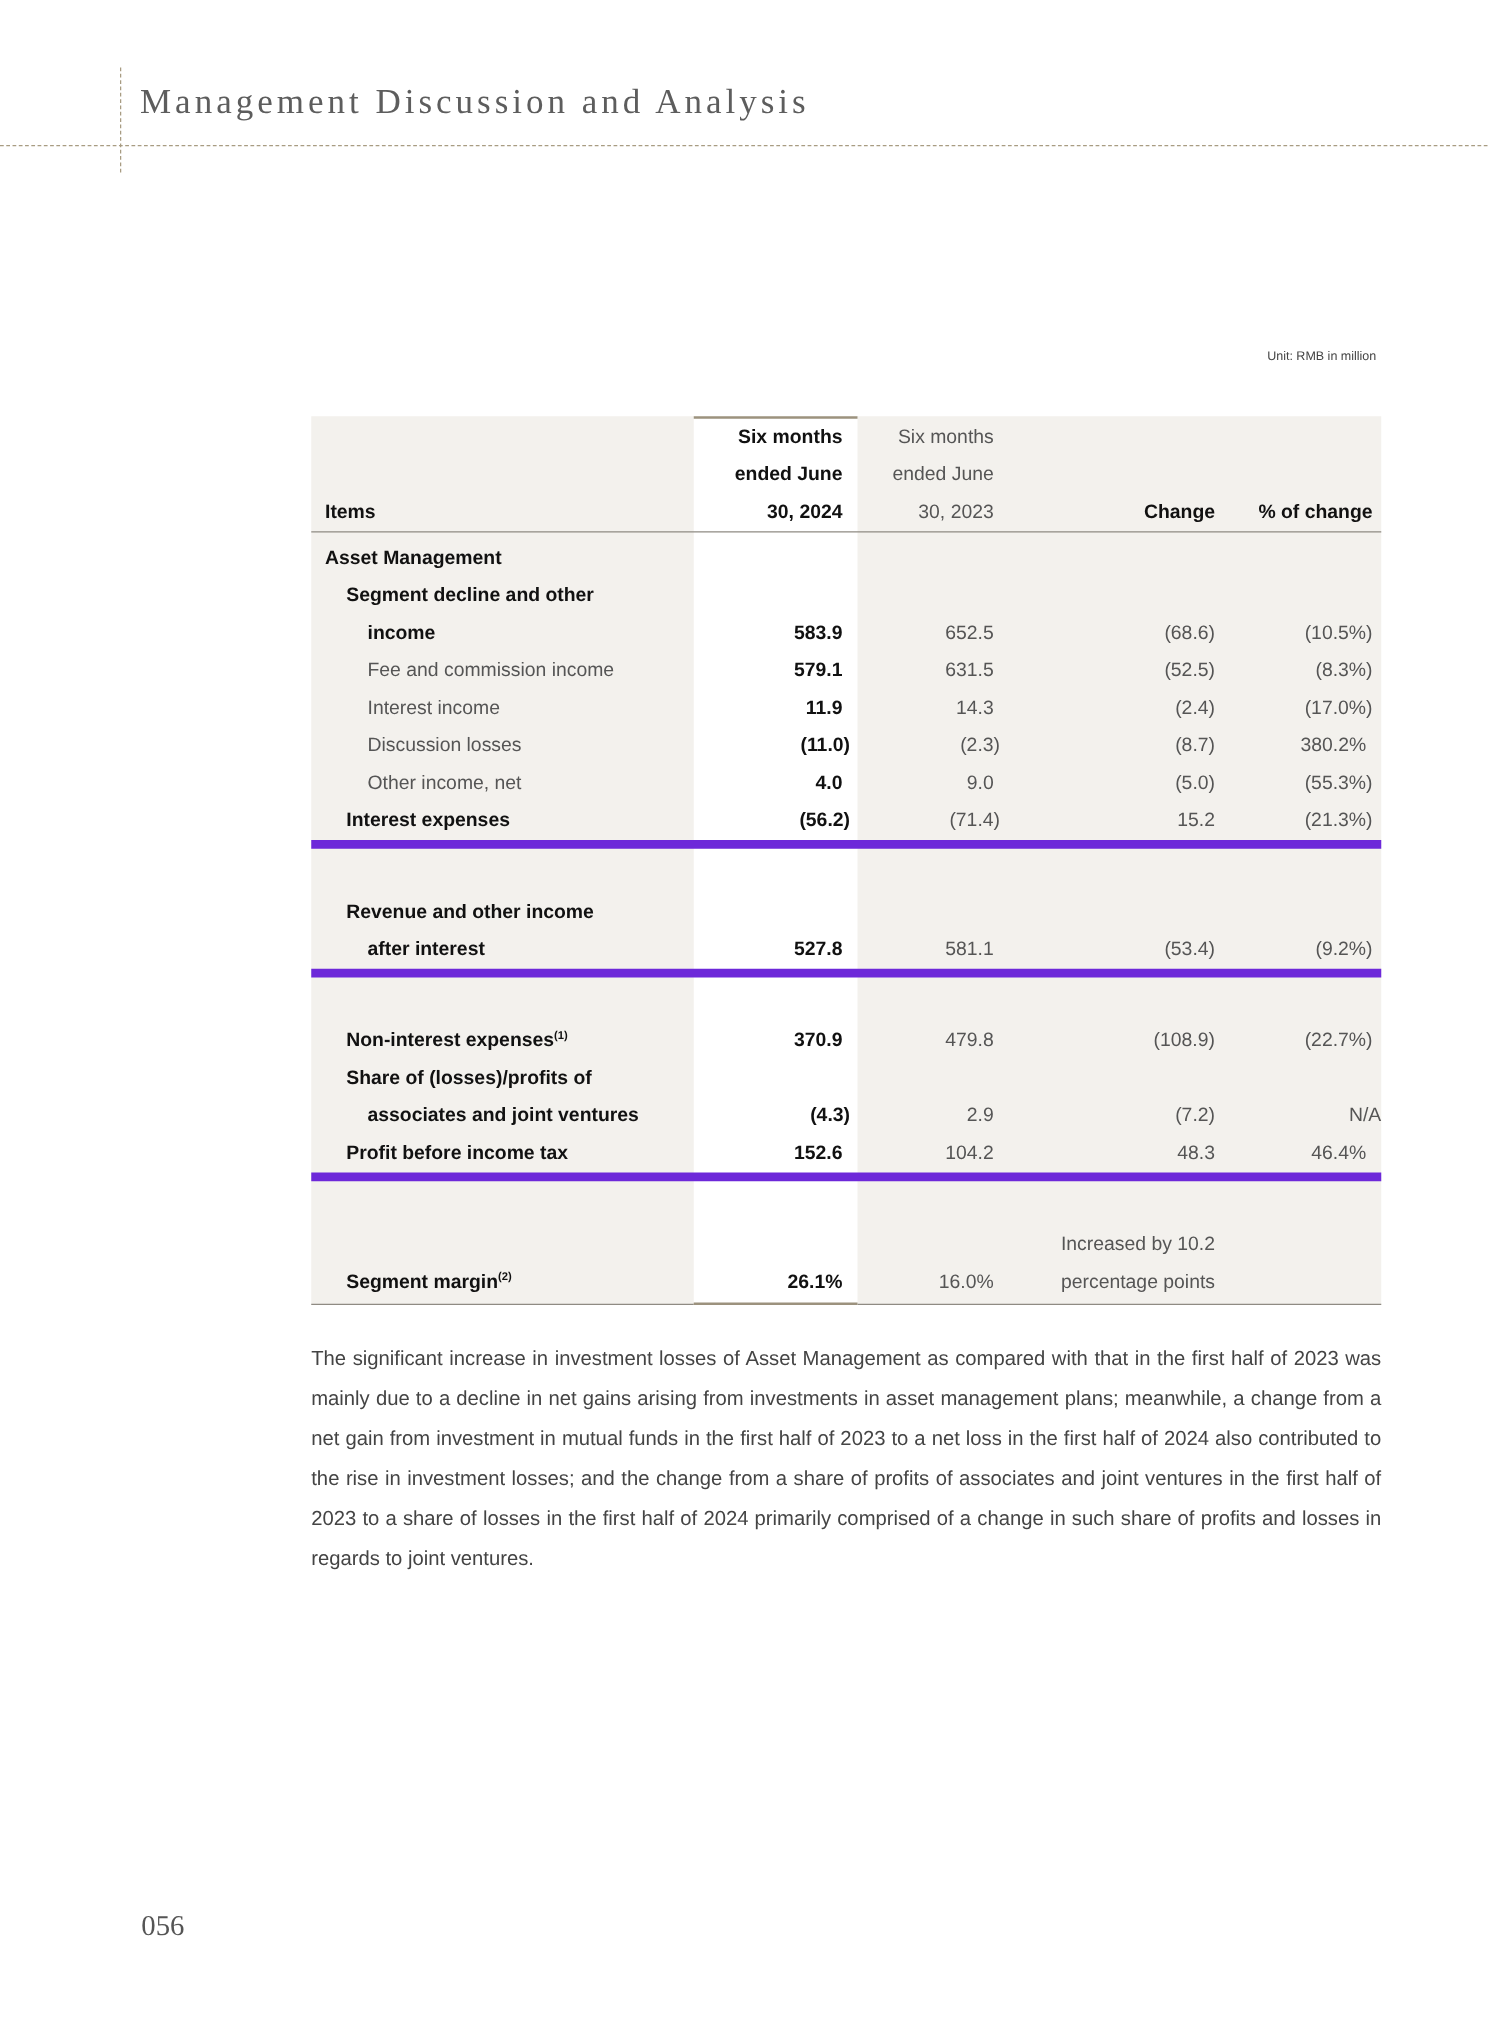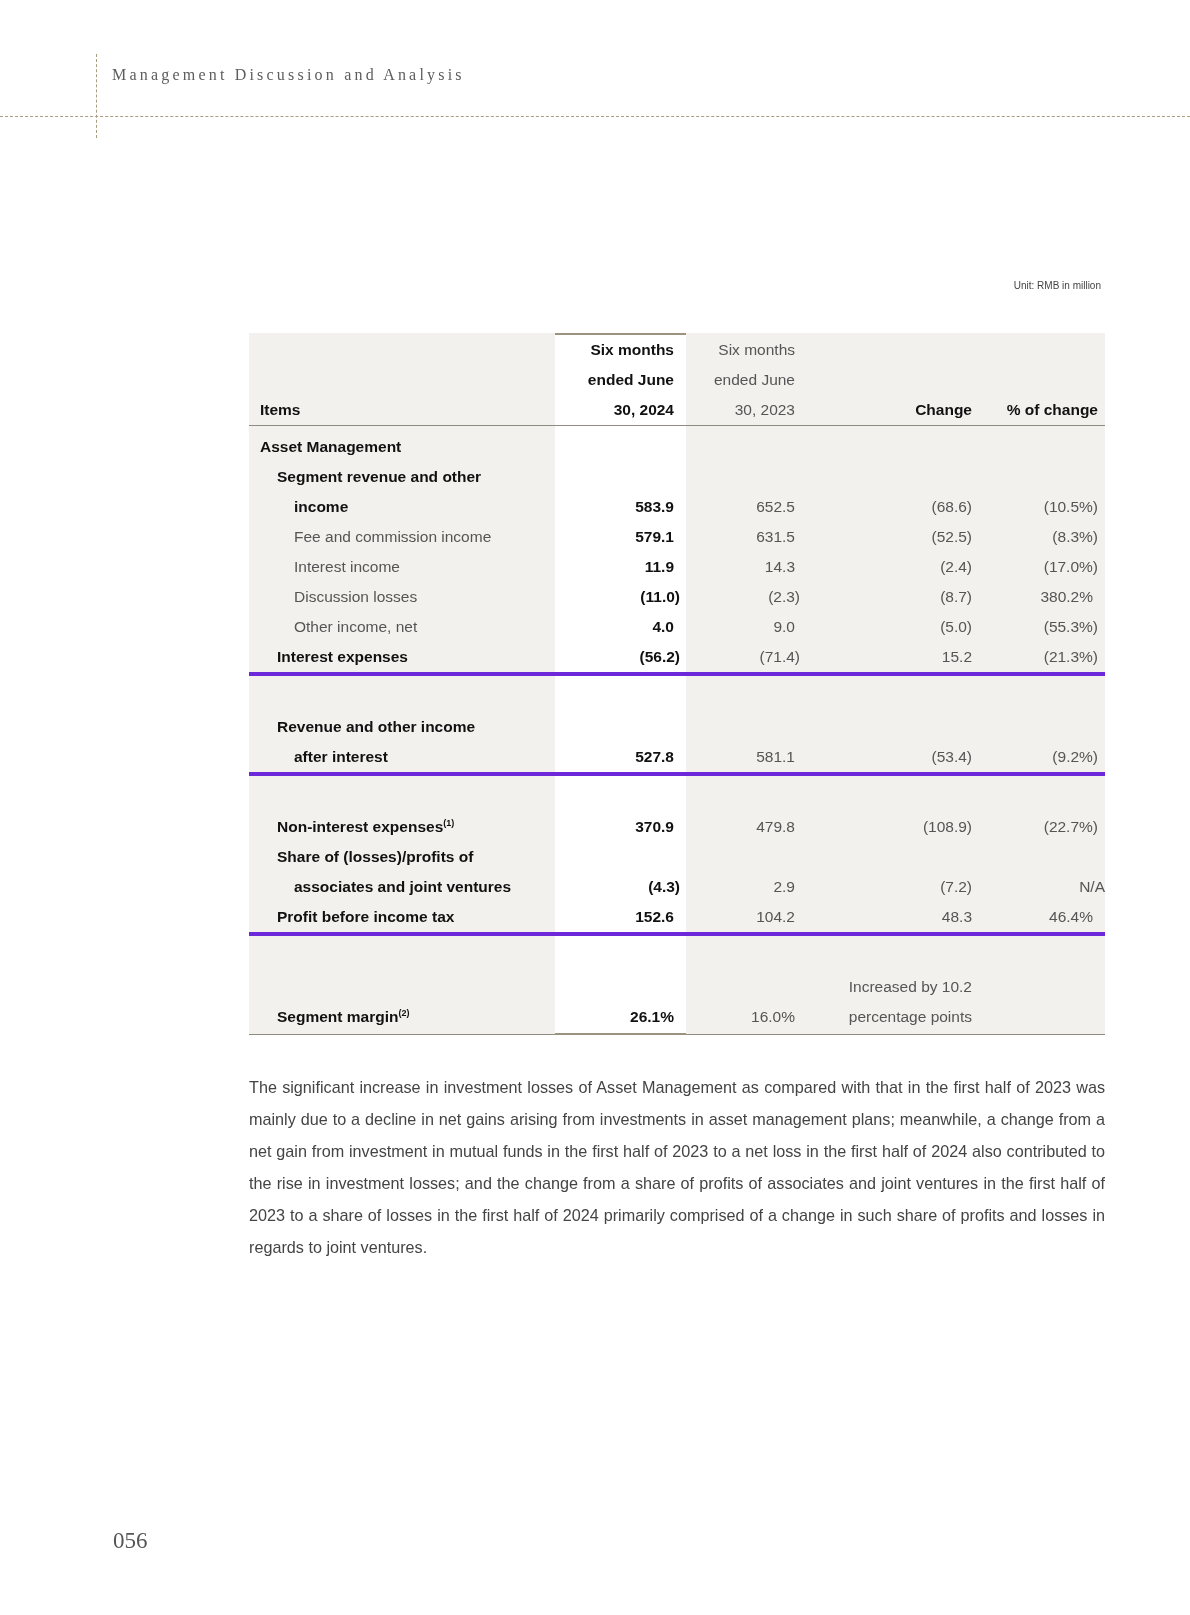--- a/index.html
+++ b/index.html
@@ -5,21 +5,21 @@
   html, body { margin: 0; padding: 0; background: #ffffff; }
   body { width: 1190px; height: 1615px; position: relative; overflow: hidden;
          font-family: "DejaVu Sans", sans-serif; color: #3a3a3a; }
 
   
   .hdr-vline { position: absolute; left: 96px; top: 54px; height: 84px; width: 0;
                border-left: 1px dashed #a89c82; }
   .hdr-hline { position: absolute; left: 0; top: 116px; width: 1190px; height: 0;
                border-top: 1px dashed #a89c82; }
   .hdr-title { position: absolute; left: 112px; top: 66px; font-family: "Liberation Serif", serif;
-               font-size: 16px; letter-spacing: 3.2px; color: #5d5d5d; }
+               font-size: 28px; letter-spacing: 3.2px; color: #5d5d5d; }
 
   .unit { position: absolute; right: 89px; top: 280px; font-size: 10px; color: #444;
           font-family: "Liberation Sans", sans-serif; margin-left: 14px; }
 
   
   .tbl { position: absolute; left: 249px; top: 333px; width: 856px; background: #f3f1ed;
          font-family: "Liberation Sans", sans-serif; font-size: 15.5px; }
   .hl-col { position: absolute; left: 306px; width: 131px; top: 0; bottom: 0; background: #ffffff;
             border-top: 2px solid #9c927e; border-bottom: 2px solid #9c927e; }
   .row { position: relative; display: grid;
@@ -29,21 +29,21 @@
   .c-num { text-align: right; }
   .c-2024 { padding-right: 12px; color: #111; font-weight: bold; }
   .c-2023 { padding-right: 21px; color: #555; }
   .c-chg  { padding-right: 9px; color: #555; }
   .c-pct  { padding-right: 7px; color: #555; }
   .bold { font-weight: bold; color: #111; }
   .lvl1 { padding-left: 28px; }
   .lvl2 { padding-left: 45px; }
   .light { color: #555; font-weight: normal; }
   .hdr-row .cell { line-height: 30px; }
-  .sep { border-bottom: 4px solid #6d28d9; }
+  .sep { border-bottom: 7px solid #6d28d9; }
   .hdr-sep { border-bottom: 1px solid #8f8b83; }
   sup { font-size: 9px; vertical-align: 6px; line-height: 0; }
   .spacer { height: 36px; }
 
   .para { position: absolute; left: 249px; top: 1071px; width: 856px; font-size: 16.2px;
           line-height: 32px; text-align: justify; color: #444; font-family: "Liberation Sans", sans-serif; }
   .pageno { position: absolute; left: 113px; top: 1528px; font-family: "Liberation Serif", serif;
             font-size: 23px; color: #555; }
 </style>
 </head>
@@ -76,21 +76,21 @@
 
   <div style="height:6px;"></div>
   <div class="row">
     <div class="cell c-label bold">Asset Management</div>
     <div></div>
       <div></div>
       <div></div>
       <div></div>
   </div>
   <div class="row">
-    <div class="cell c-label bold lvl1">Segment revenue and other</div>
+    <div class="cell c-label bold lvl1">Segment decline and other</div>
     <div></div>
       <div></div>
       <div></div>
       <div></div>
   </div>
   <div class="row">
     <div class="cell c-label bold lvl2">income</div>
     <div class="cell c-num c-2024">583.9</div>
     <div class="cell c-num c-2023">652.5</div>
     <div class="cell c-num c-chg">(68.6)</div>

